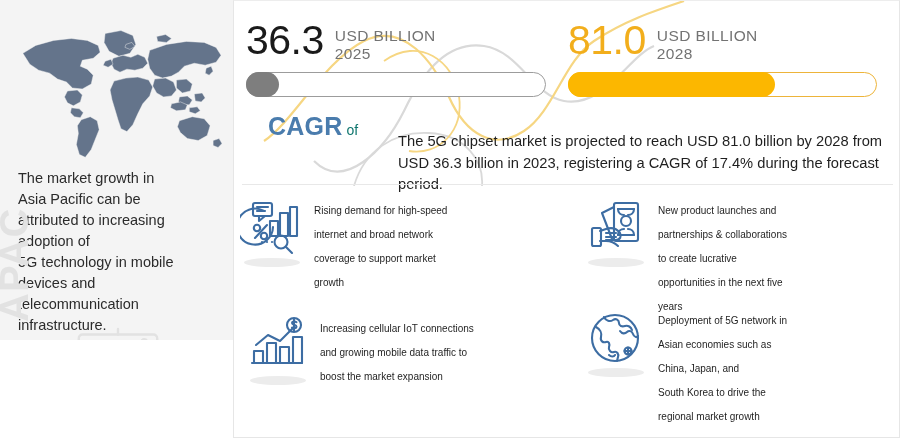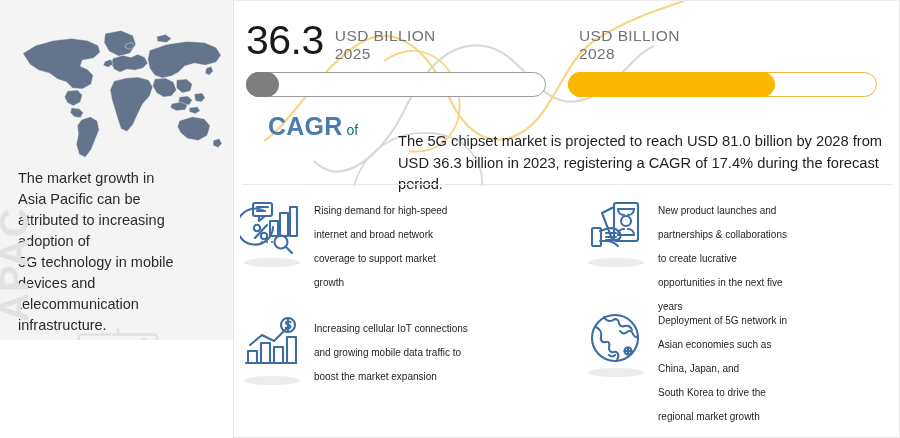--- a/index.html
+++ b/index.html
@@ -197,21 +197,21 @@
     width: 667px;
     height: 248px;
   }
   .bullet {
     position: absolute;
     display: flex;
     align-items: flex-start;
   }
   .bullet.b0 { left: 6px;   top: 8px;   width: 330px; }
   .bullet.b1 { left: 350px; top: 8px;   width: 312px; }
-  .bullet.b2 { left: 6px;   top: 126px; width: 330px; }
+  .bullet.b2 { left: 12px;   top: 126px; width: 330px; }
   .bullet.b3 { left: 350px; top: 118px; width: 312px; }
 
   .bullet-icon {
     position: relative;
     flex: 0 0 auto;
     width: 66px;
     height: 72px;
     margin-right: 8px;
   }
   .bullet-icon svg { display:block; width: 62px; height: 62px; }
@@ -330,20 +330,21 @@
             <span class="yr">2025</span>
           </div>
         </div>
         <div class="bar-track gray">
           <div class="bar-fill gray" style="width: 33px;"></div>
         </div>
       </div>
 
       <div class="stat right">
         <div class="stat-head">
+          <div class="stat-value gold">81.0</div>
           <div class="stat-unit">
             <span>USD BILLION</span>
             <span class="yr">2028</span>
           </div>
         </div>
         <div class="bar-track yellow">
           <div class="bar-fill yellow" style="width: 207.03px;"></div>
         </div>
       </div>
     </div>

